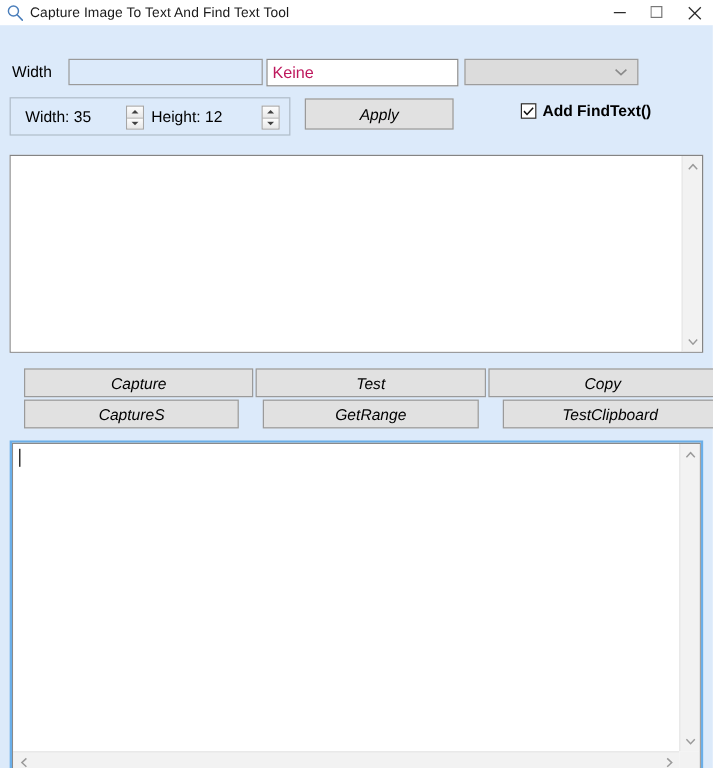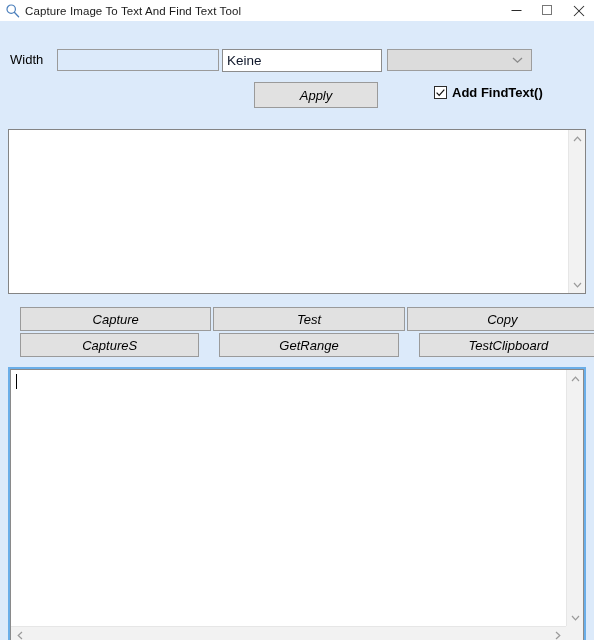--- a/index.html
+++ b/index.html
@@ -85,21 +85,21 @@
     font-family: "Liberation Sans", sans-serif;
   }
   .inp-keine {
     position: absolute;
     left: 222px; top: 28px;
     width: 160px; height: 23px;
     border: 1px solid #8c8c8c;
     background: #ffffff;
     box-sizing: border-box;
     font-size: 13.5px;
-    color: #0f172a;
+    color: #be185d;
     padding: 2px 4px;
     outline: none;
     font-family: "Liberation Sans", sans-serif;
   }
   .combo {
     position: absolute;
     left: 387px; top: 28px;
     width: 145px; height: 22px;
     border: 1px solid #9d9d9d;
     background: #dcdcdc;
@@ -338,20 +338,49 @@
   <input class="inp-hotkey" type="text" value="" style="">
 
   <input class="inp-keine" type="text" value="Keine" style="">
 
   <div class="combo">
     <svg class="chev" width="11" height="8" viewBox="0 0 11 8">
       <path d="M1 2 L5.5 6.2 L10 2" fill="none" stroke="#8a8a8a" stroke-width="1.3"></path>
     </svg>
   </div>
 
+  <div class="wh-group">
+    <span class="wh-label l-width">Width: 35</span>
+    <div class="spin s-width">
+      <div class="spin-up">
+        <svg width="7" height="4" viewBox="0 0 7 4">
+          <path d="M3.5 0.6 L6.4 3.6 L0.6 3.6 Z" fill="#404040"></path>
+        </svg>
+      </div>
+      <div class="spin-dn">
+        <svg width="7" height="4" viewBox="0 0 7 4">
+          <path d="M3.5 3.4 L0.6 0.4 L6.4 0.4 Z" fill="#404040"></path>
+        </svg>
+      </div>
+    </div>
+
+    <span class="wh-label l-height">Height: 12</span>
+    <div class="spin s-height">
+      <div class="spin-up">
+        <svg width="7" height="4" viewBox="0 0 7 4">
+          <path d="M3.5 0.6 L6.4 3.6 L0.6 3.6 Z" fill="#404040"></path>
+        </svg>
+      </div>
+      <div class="spin-dn">
+        <svg width="7" height="4" viewBox="0 0 7 4">
+          <path d="M3.5 3.4 L0.6 0.4 L6.4 0.4 Z" fill="#404040"></path>
+        </svg>
+      </div>
+    </div>
+  </div>
 
   <div class="btn btn-apply">
     <span>Apply</span>
   </div>
 
   <div class="chk-wrap">
     <span class="chk-box">
       <svg width="9" height="8" viewBox="0 0 9 8">
         <path d="M0.6 3.6 L3.2 6.4 L8.3 0.7" fill="none" stroke="#111" stroke-width="1.25"></path>
       </svg>

